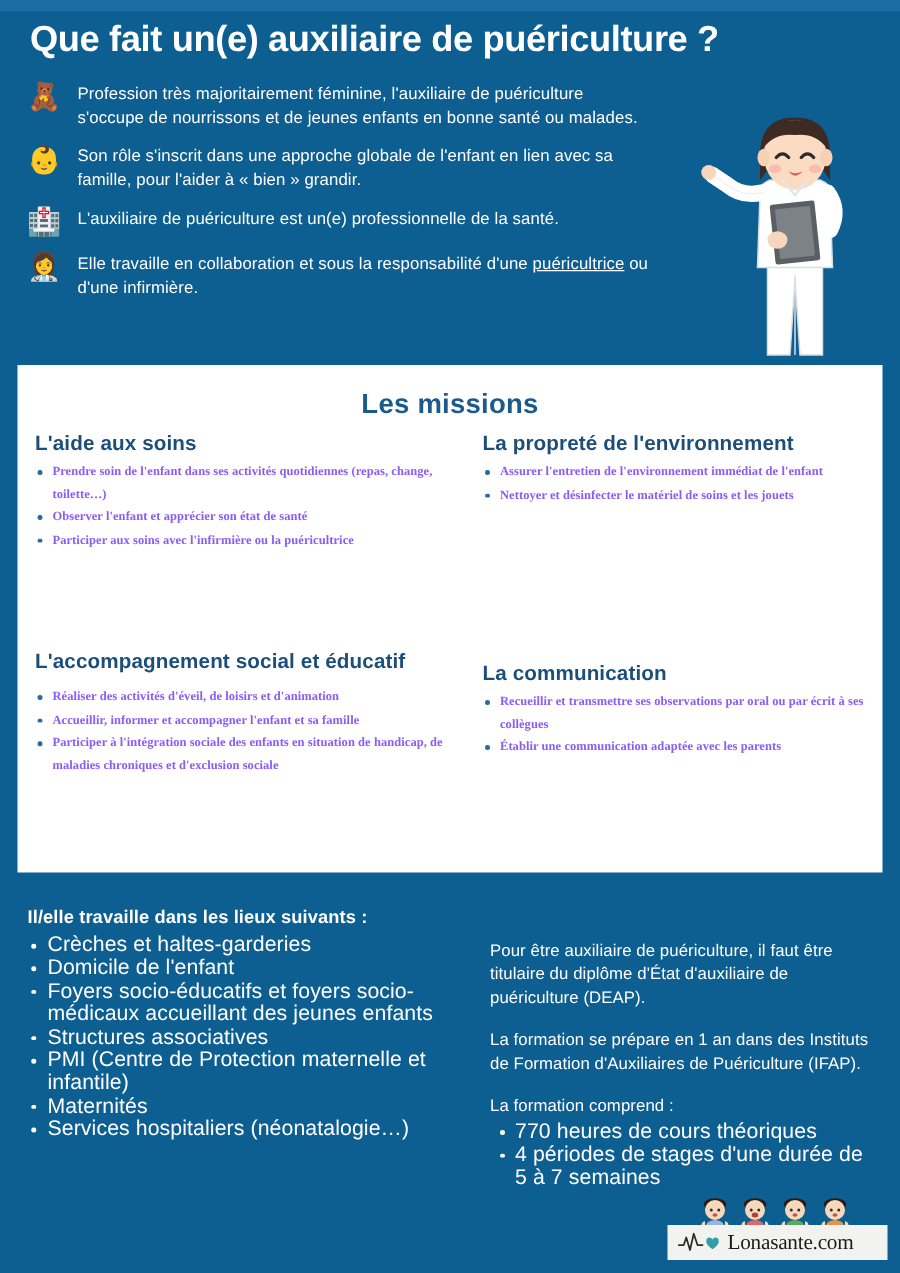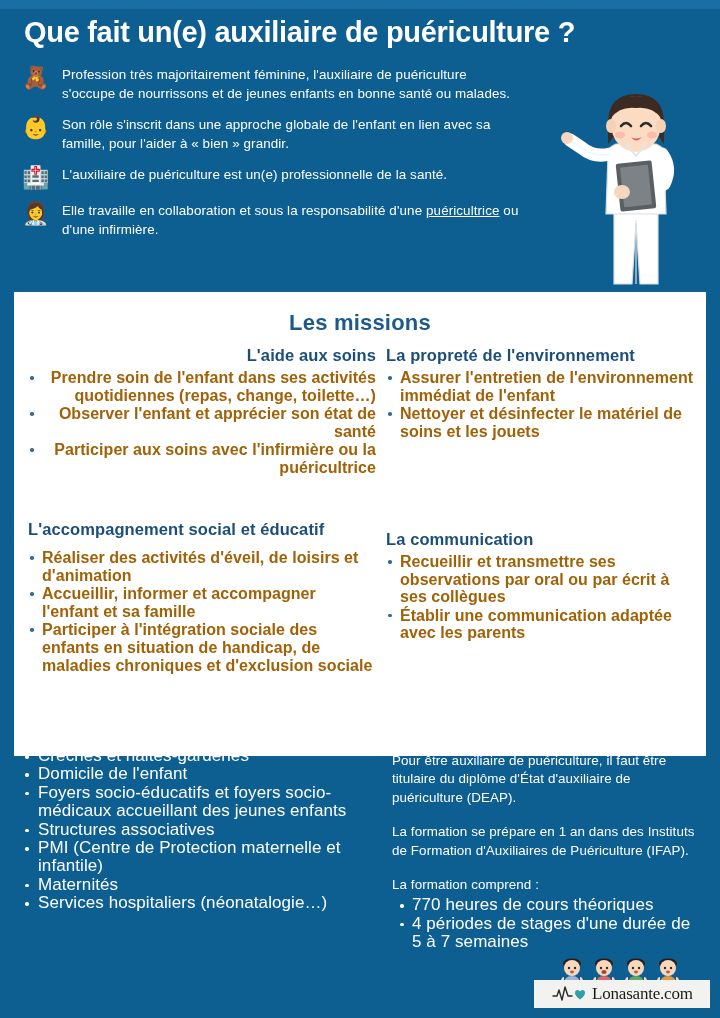--- a/index.html
+++ b/index.html
@@ -77,62 +77,63 @@
     width: 160px;
     height: 200px;
   }
 
   
   .missions-card {
     position: absolute;
     left: 14px;
     top: 292px;
     width: 692px;
-    height: 464px;
+    height: 406px;
     background: #ffffff;
   }
   .missions-title {
     text-align: center;
     color: #1d5a8c;
     font-size: 22px;
     font-weight: bold;
     margin-top: 18px;
     letter-spacing: 0.2px;
   }
   .mission-h {
     color: #1c4e7a;
     font-size: 16.5px;
     font-weight: bold;
     letter-spacing: 0.1px;
     margin-bottom: 4px;
   }
   .mission-ul { list-style: none; }
   .mission-ul li {
     position: relative;
-    color: #a16207;
-    font-size: 16px;
+    color: #8b5cf6;
+    font-size: 10px;
     line-height: 17.6px;
     font-weight: bold;
     padding-left: 14px;
     margin-bottom: 1px;
     letter-spacing: 0.05px;
+    font-family: Liberation Serif, serif;
   }
   .mission-ul li::before {
     content: "";
     position: absolute;
     left: 2px;
     top: 7px;
     width: 3.5px;
     height: 3.5px;
     background: #2d6a9f;
     border-radius: 50%;
   }
 
   
-  .blk-aide    { position: absolute; left: 14px;  top: 54px;  width: 348px; text-align: right; }
+  .blk-aide    { position: absolute; left: 14px;  top: 54px;  width: 348px; }
   .blk-prop    { position: absolute; left: 372px; top: 54px;  width: 312px; }
   .blk-accomp  { position: absolute; left: 14px;  top: 228px; width: 348px; }
   .blk-comm    { position: absolute; left: 372px; top: 238px; width: 312px; }
   .blk-accomp .mission-ul { margin-top: 10px; }
   .blk-comm   .mission-ul { margin-top: 2px; }
 
   
   .bottom-left {
     position: absolute;
     left: 22px;
@@ -199,21 +200,21 @@
   }
   .logo-bar {
     position: absolute;
     left: 0;
     top: 22px;
     width: 176px;
     height: 28px;
     background: #f2f3f1;
     display: flex;
     align-items: center;
-    padding-left: 18px;
+    padding-left: 8px;
   }
   .logo-ecg { flex: 0 0 38px; height: 18px; }
   .logo-text {
     color: #1b1b1b;
     font-family: "Liberation Serif", serif;
     font-size: 17px;
     letter-spacing: -0.2px;
     padding-left: 2px;
   }
 </style>

